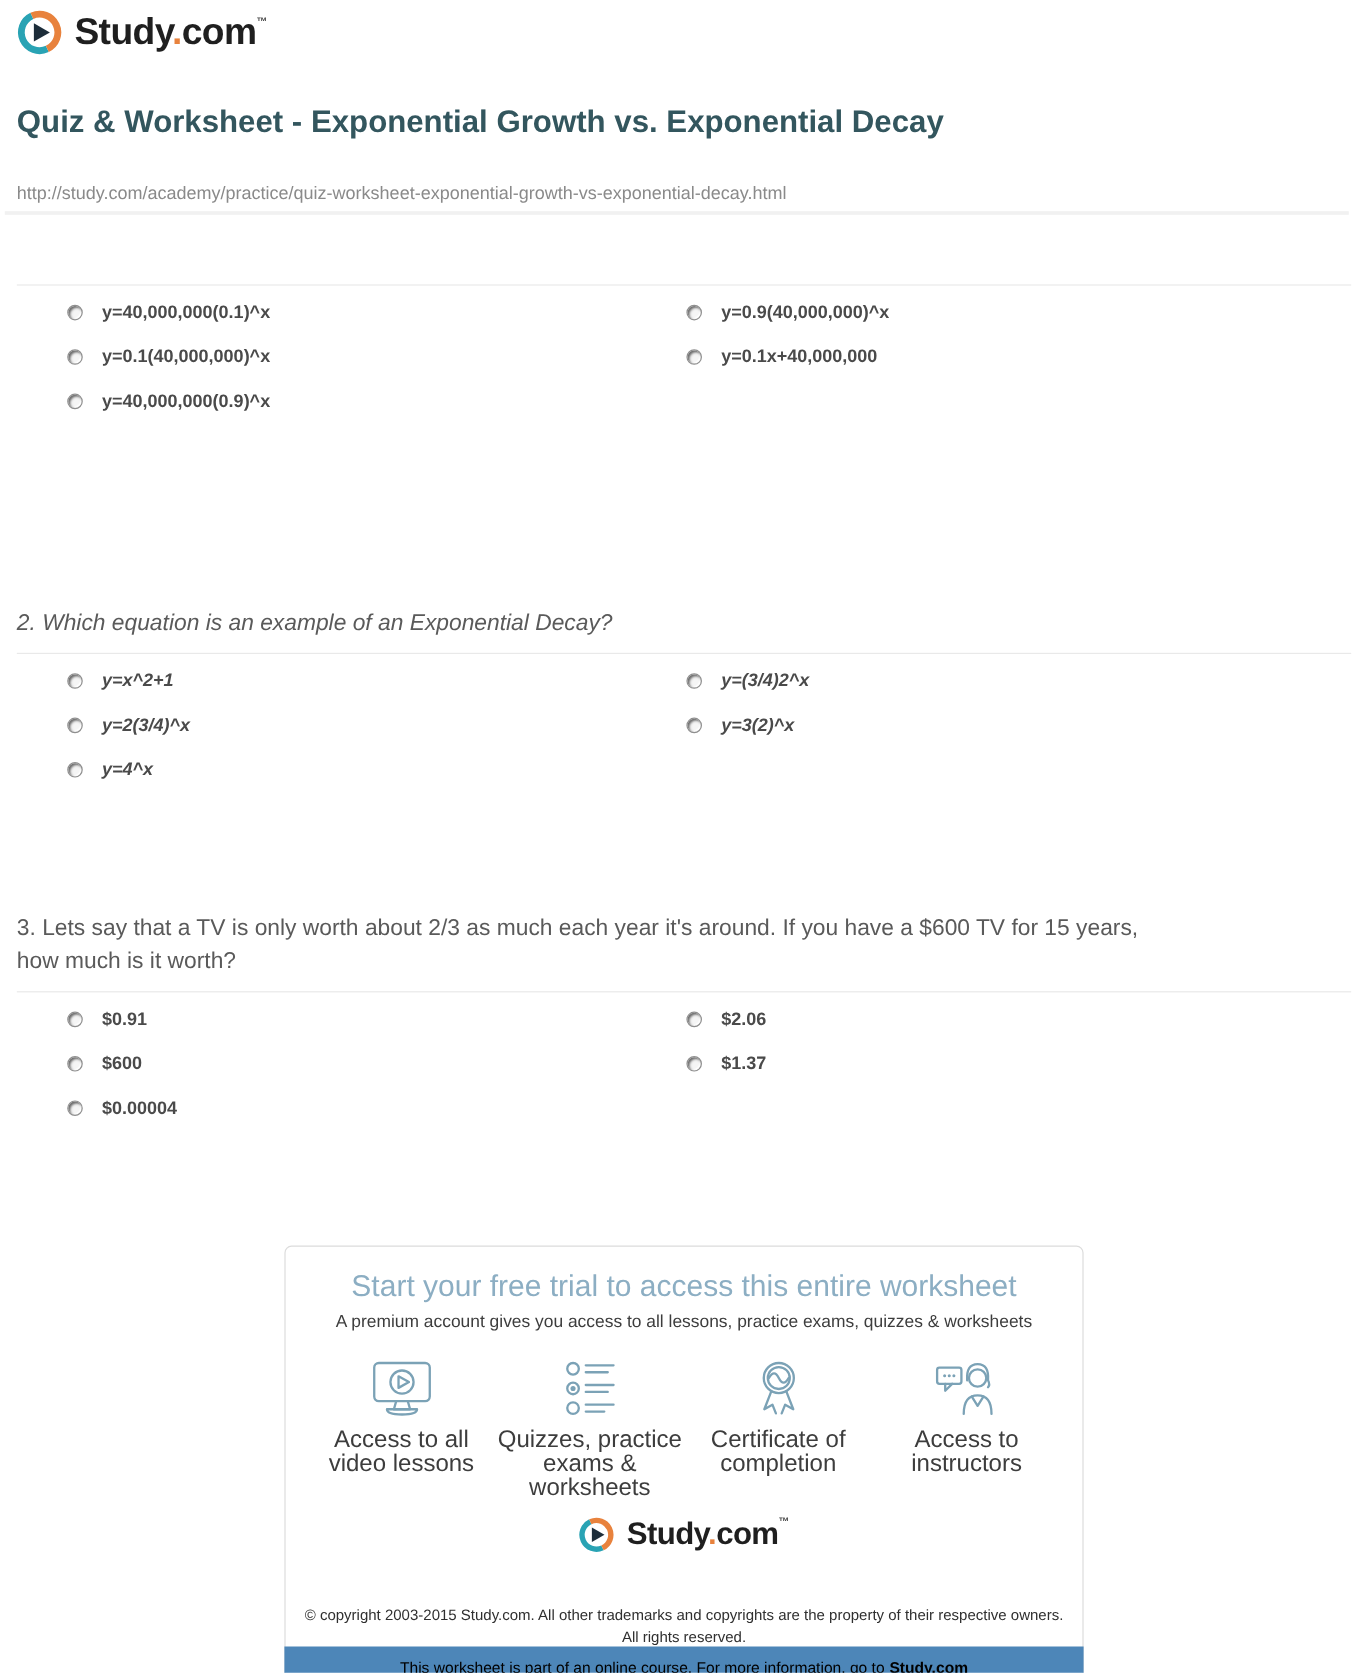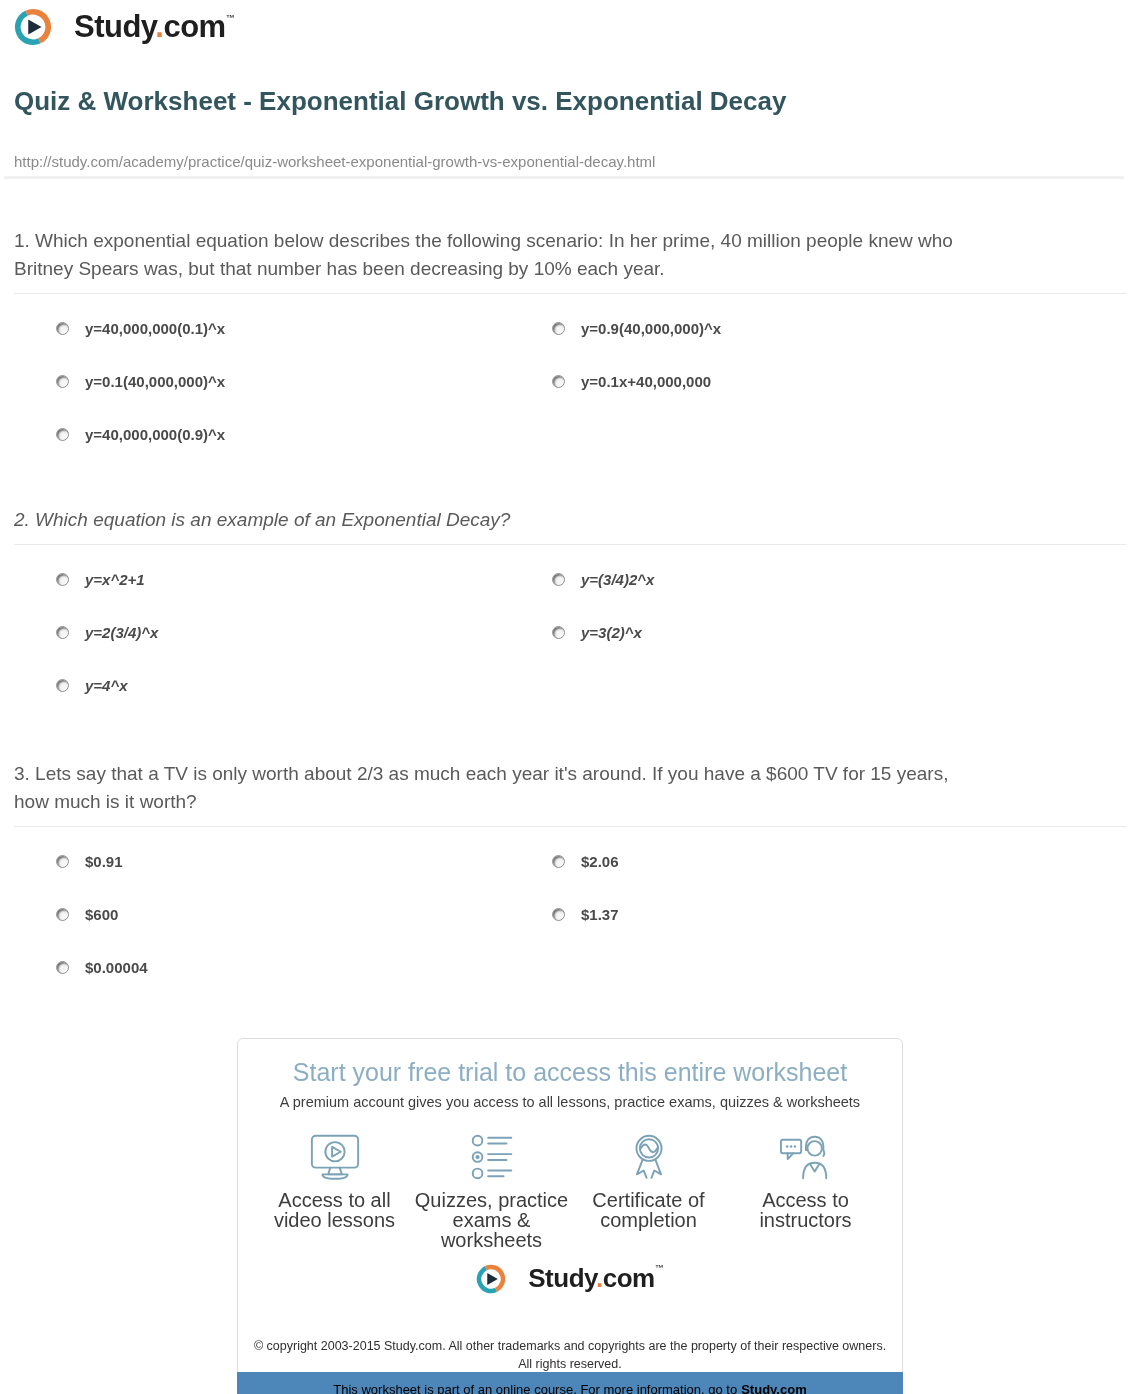--- a/index.html
+++ b/index.html
@@ -5,21 +5,21 @@
   * { margin: 0; padding: 0; box-sizing: border-box; }
   html, body { background: #ffffff; }
   body {
     width: 1140px; height: 1394px;
     position: relative;
     font-family: "Liberation Sans", sans-serif;
     overflow: hidden;
   }
 
   
-  .logo { display: inline-flex; align-items: center; gap: 22px; }
+  .logo { display: inline-flex; align-items: center; gap: 10px; }
   .logo-text { font-weight: bold; color: #1f1f1f; letter-spacing: -0.5px; }
   .logo-text .dot { color: #e8823d; }
   .logo-text .tm { font-size: 9px; vertical-align: 16px; color: #444; letter-spacing: 0; }
   .header-logo { position: absolute; top: 8px; left: 14px; }
   .header-logo .logo-text { font-size: 31px; }
   .header-logo svg { width: 38px; height: 38px; }
 
   
   .page-title {
     position: absolute; top: 84px; left: 14px;
@@ -40,23 +40,23 @@
   .question { position: absolute; left: 14px; right: 14px; }
   .q1 { top: 227px; }
   .q2 { top: 506px; font-style: italic; }
   .q3 { top: 760px; }
   .question-text {
     font-size: 19px; line-height: 28px; color: #5a5a5a;
     max-width: 940px;
   }
   .question-divider { border-top: 1px solid #e9e9e9; margin-top: 10px; }
   .options {
-    margin: 26px 0 0 42px;
+    margin: 14px 0 0 42px;
     display: grid; grid-template-columns: 496px 1fr;
-    row-gap: 36px; align-items: start;
+    row-gap: 36px; align-items: start; gap: 20px;
   }
   .option { display: flex; align-items: center; gap: 16px; cursor: pointer; }
   .radio {
     width: 13px; height: 13px; flex: 0 0 13px;
     border-radius: 50%;
     border: 1px solid #8f8f8f;
     background: #f5f5f5;
     box-shadow: inset 1.5px 1.5px 2px rgba(60,60,60,0.75), inset -1px -1px 1px #ffffff;
   }
   .option-label { font-size: 15px; font-weight: bold; color: #4a4a4a; }
@@ -122,21 +122,20 @@
     <polygon points="15,12 29,20 15,28" fill="#1d2d3a"></polygon>
   </svg>
   <span class="logo-text"><span>Study</span><span class="dot">.</span><span>com</span><span class="tm">™</span></span>
 </div>
 
 <h1 class="page-title">Quiz &amp; Worksheet - Exponential Growth vs. Exponential Decay</h1>
 <div class="page-url">http://study.com/academy/practice/quiz-worksheet-exponential-growth-vs-exponential-decay.html</div>
 <div class="top-divider"></div>
 
 <section class="question q1">
-  <div class="question-text">1. Which exponential equation below describes the following scenario: In her prime, 40 million people knew who Britney Spears was, but that number has been decreasing by 10% each year.</div>
   <div class="question-divider"></div>
   <div class="options">
     <div class="option">
       <span class="radio"></span>
       <span class="option-label">y=40,000,000(0.1)^x</span>
     </div>
     <div class="option">
       <span class="radio"></span>
       <span class="option-label">y=0.9(40,000,000)^x</span>
     </div>

